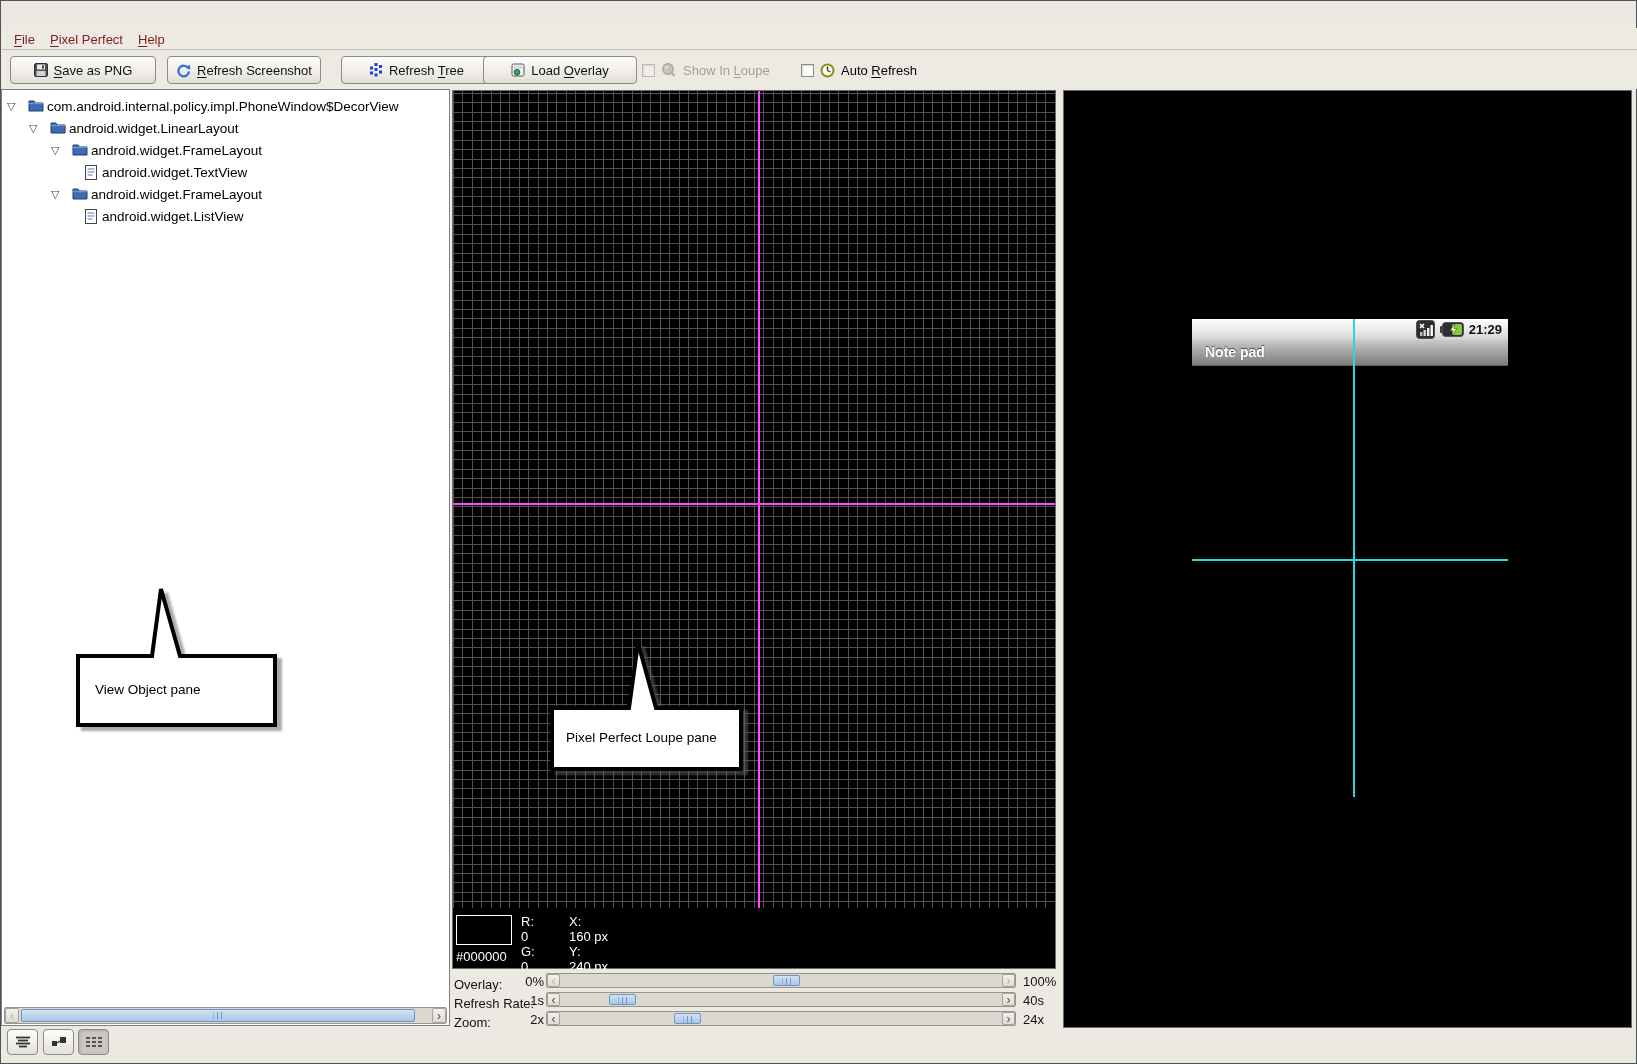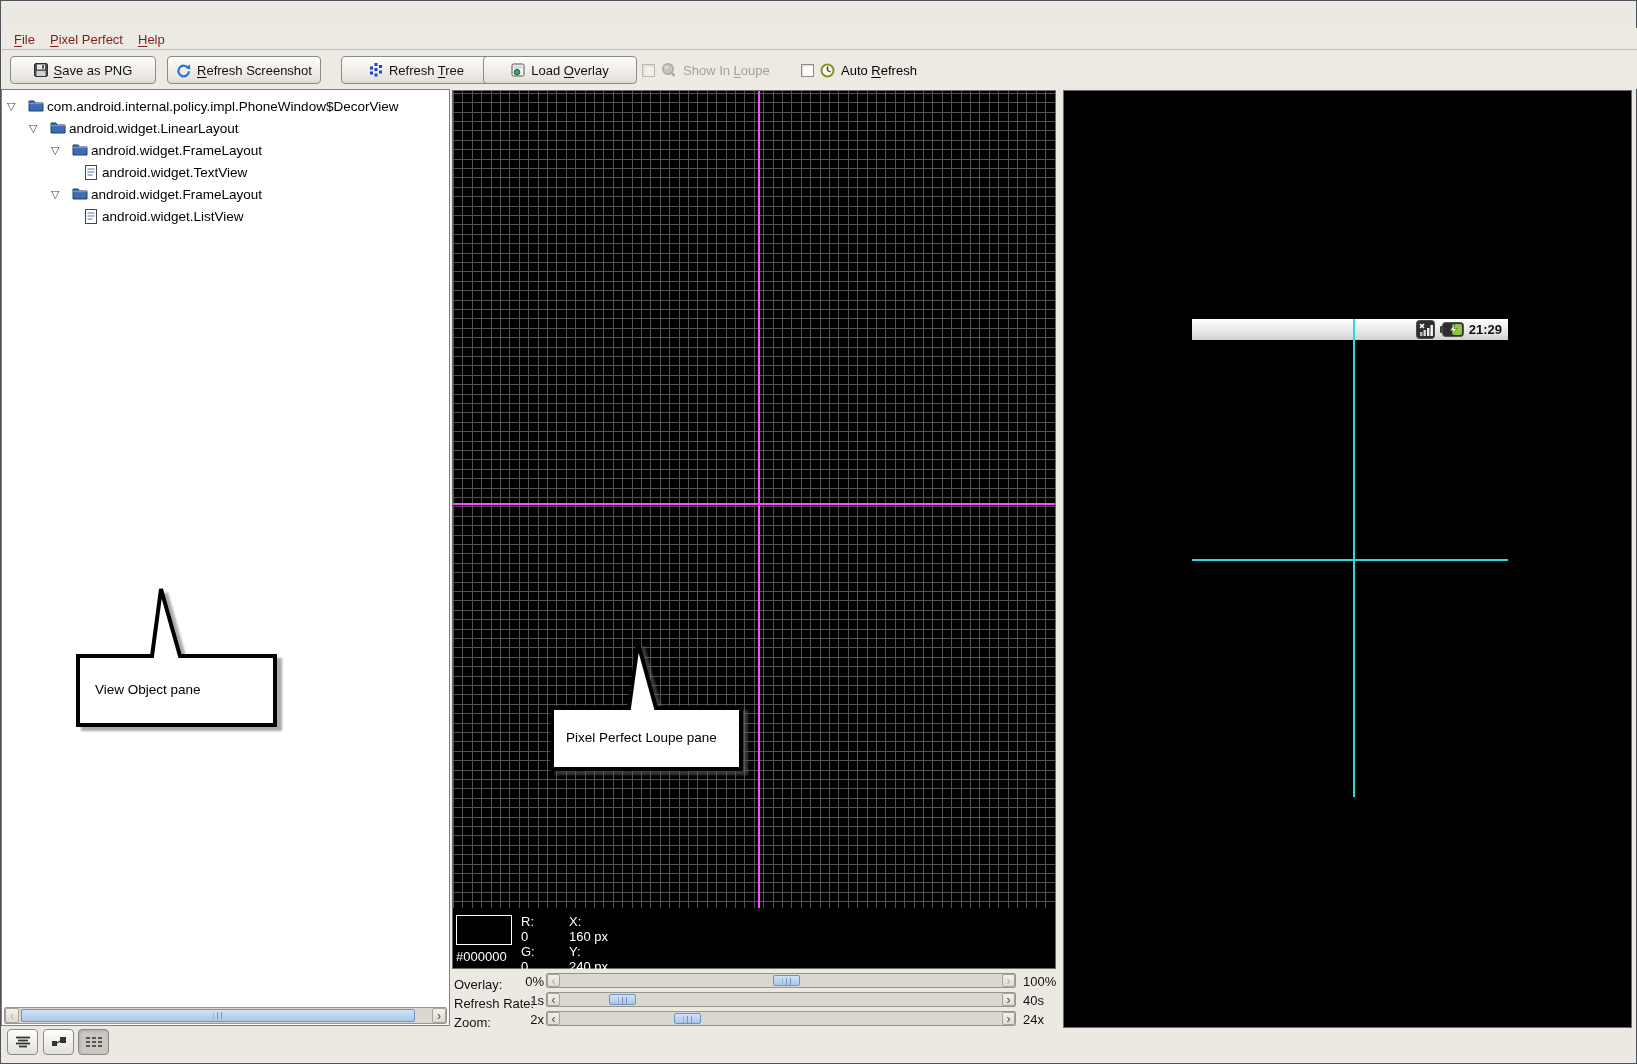--- a/index.html
+++ b/index.html
@@ -347,20 +347,23 @@
       </svg>
       <svg width="24" height="15" viewBox="0 0 24 15">
         <rect x="0" y="4" width="3" height="7" rx="1" fill="#3a3a3a"></rect>
         <rect x="2.5" y="0.5" width="21" height="14" rx="3" fill="#2f2f2f" stroke="#555"></rect>
         <rect x="12" y="2" width="10" height="11" rx="2" fill="#8dc63f"></rect>
         <polygon points="15,2 10,8.5 13,8.5 12,13 17,6.5 14,6.5" fill="#f4f9e8" stroke="#3c5c14" stroke-width="0.6"></polygon>
       </svg>
       <span class="dev-time">21:29</span>
     </div>
 
+    <div class="dev-titlebar">
+      <span class="dev-title-text">Note pad</span>
+    </div>
 
     <div class="pp-cross-v" style="background:#2bd9d9;"></div>
     <div class="pp-cross-h" style="background:#2bd9d9;"></div>
   </div>
 
   <div class="view-btn" style="left:6px;">
     <svg class="vb-icon" width="16" height="12" viewBox="0 0 16 12">
       <g stroke="#333" stroke-width="1.8">
         <line x1="1" y1="1.5" x2="15" y2="1.5"></line>
           <line x1="3" y1="4.5" x2="13" y2="4.5"></line>

